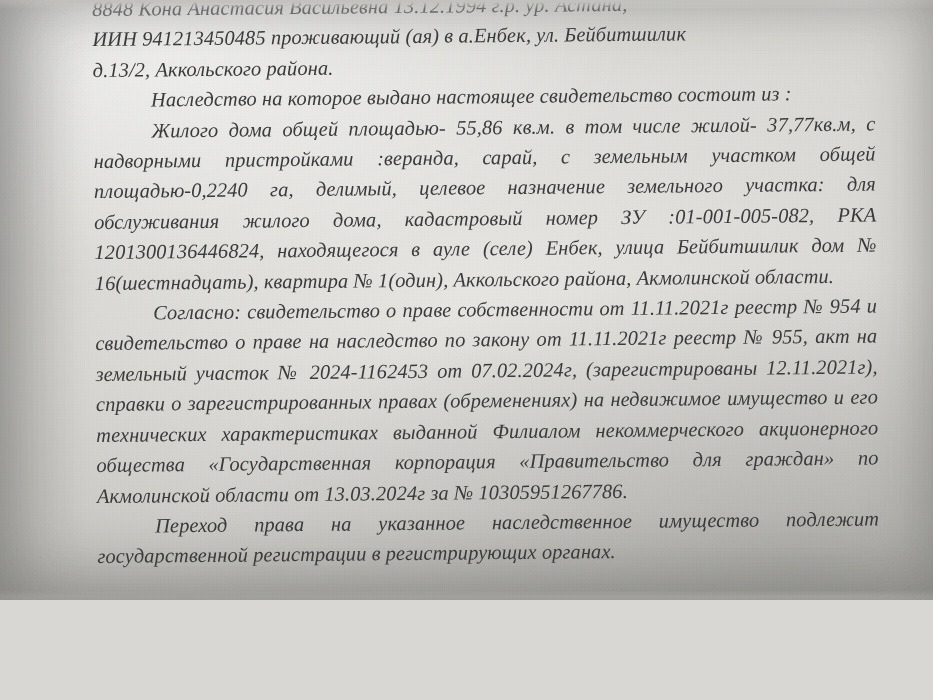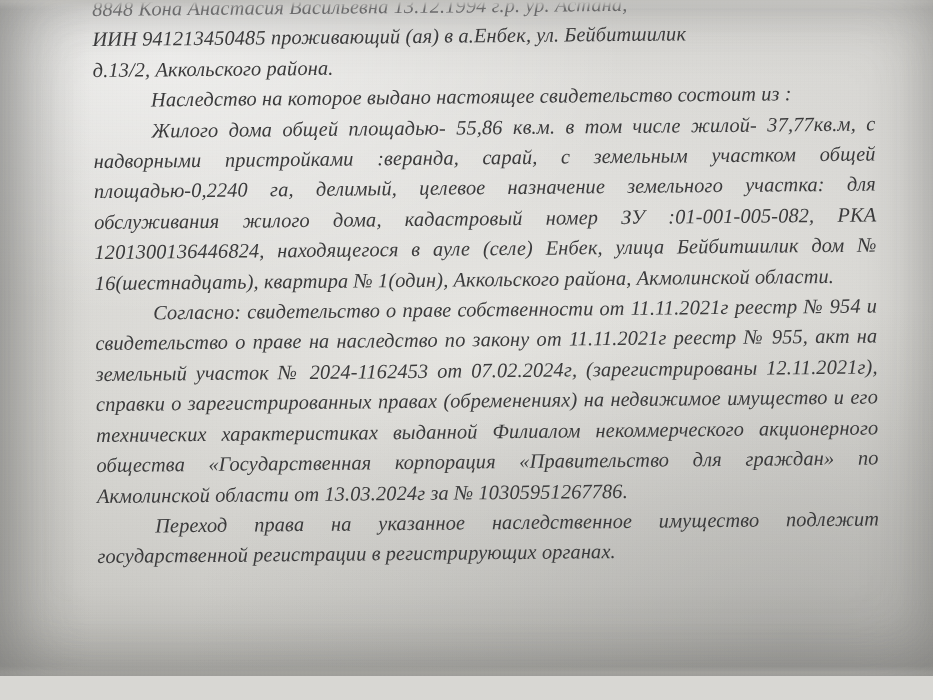--- a/index.html
+++ b/index.html
@@ -11,21 +11,21 @@
     height: 700px;
     overflow: hidden;
     background: #d8d7d3;
     font-family: "Liberation Serif", serif;
   }
 
   
   #page-photo {
     position: relative;
     width: 933px;
-    height: 676px;
+    height: 600px;
     overflow: hidden;
     
     background:
       radial-gradient(ellipse 70% 55% at 18% 8%, rgba(255,255,255,0.55), rgba(255,255,255,0) 70%),
       radial-gradient(ellipse 90% 70% at 85% 95%, rgba(120,120,118,0.30), rgba(120,120,118,0) 72%),
       radial-gradient(ellipse 120% 100% at 50% 50%, rgba(255,255,255,0.22), rgba(0,0,0,0.10) 85%),
       linear-gradient(178deg, #e7e6e2 0%, #e2e1dd 28%, #dddcd7 58%, #d4d3ce 82%, #cbcac5 100%);
   }
 
   

